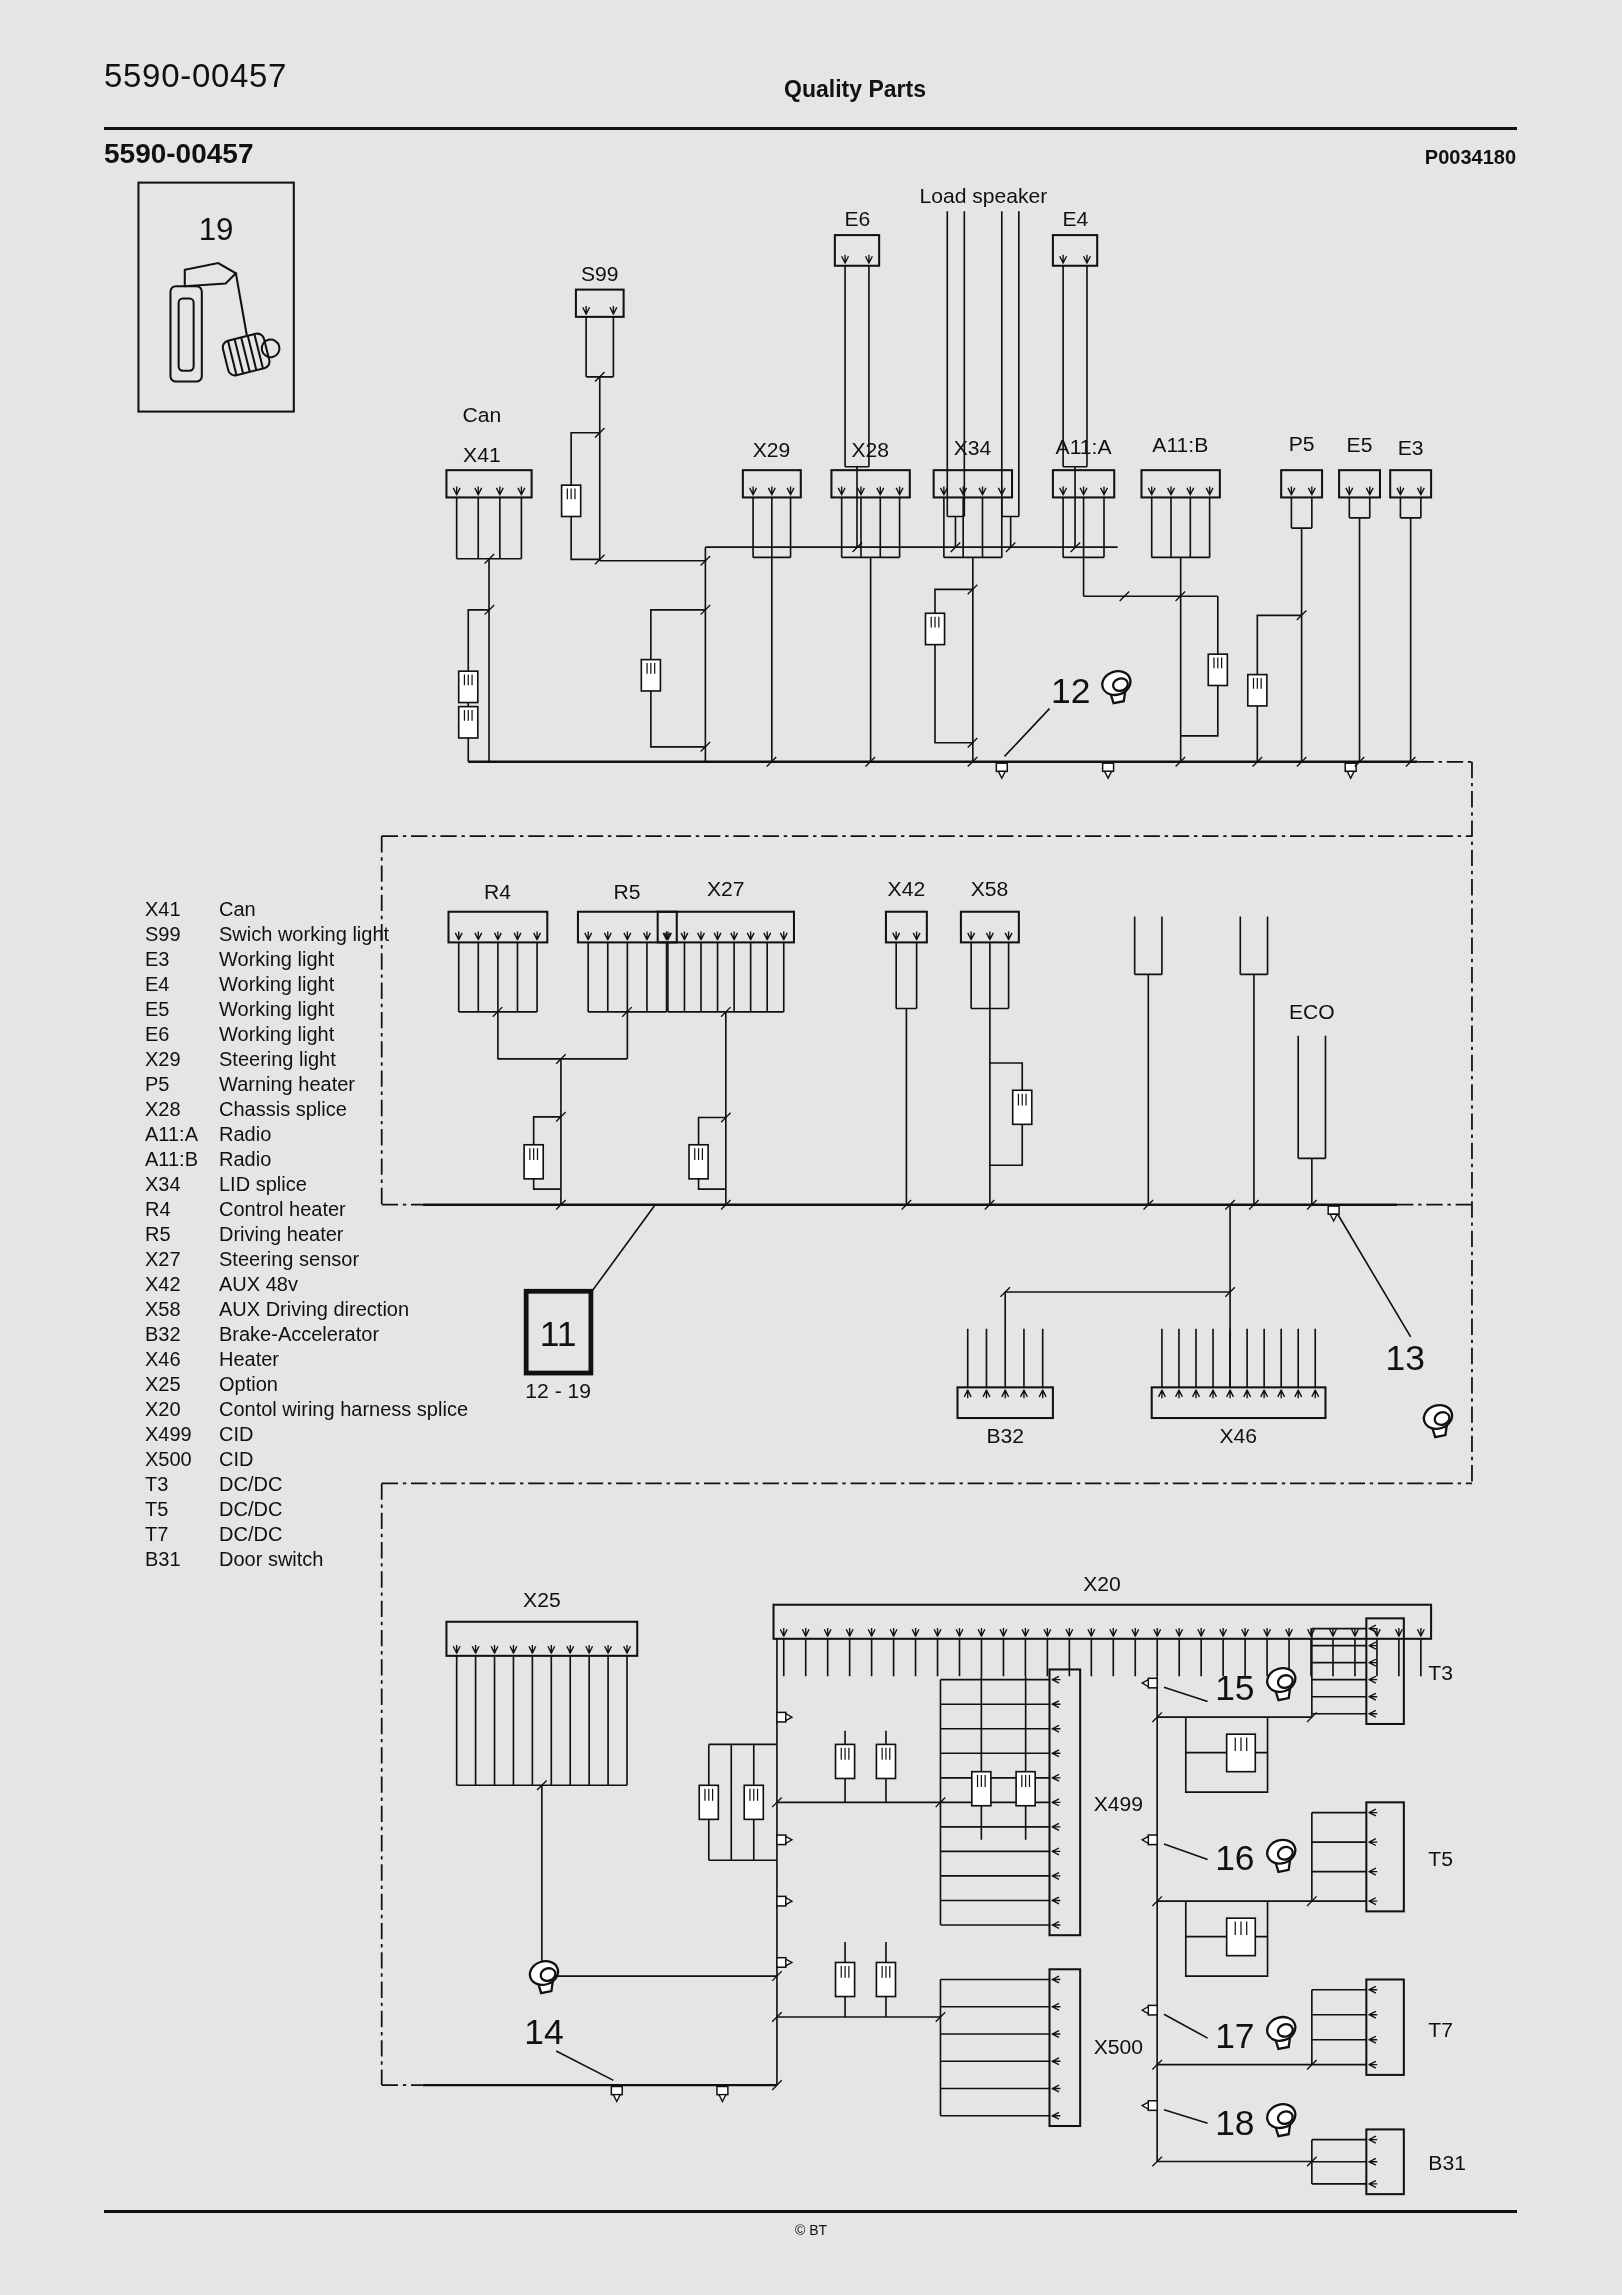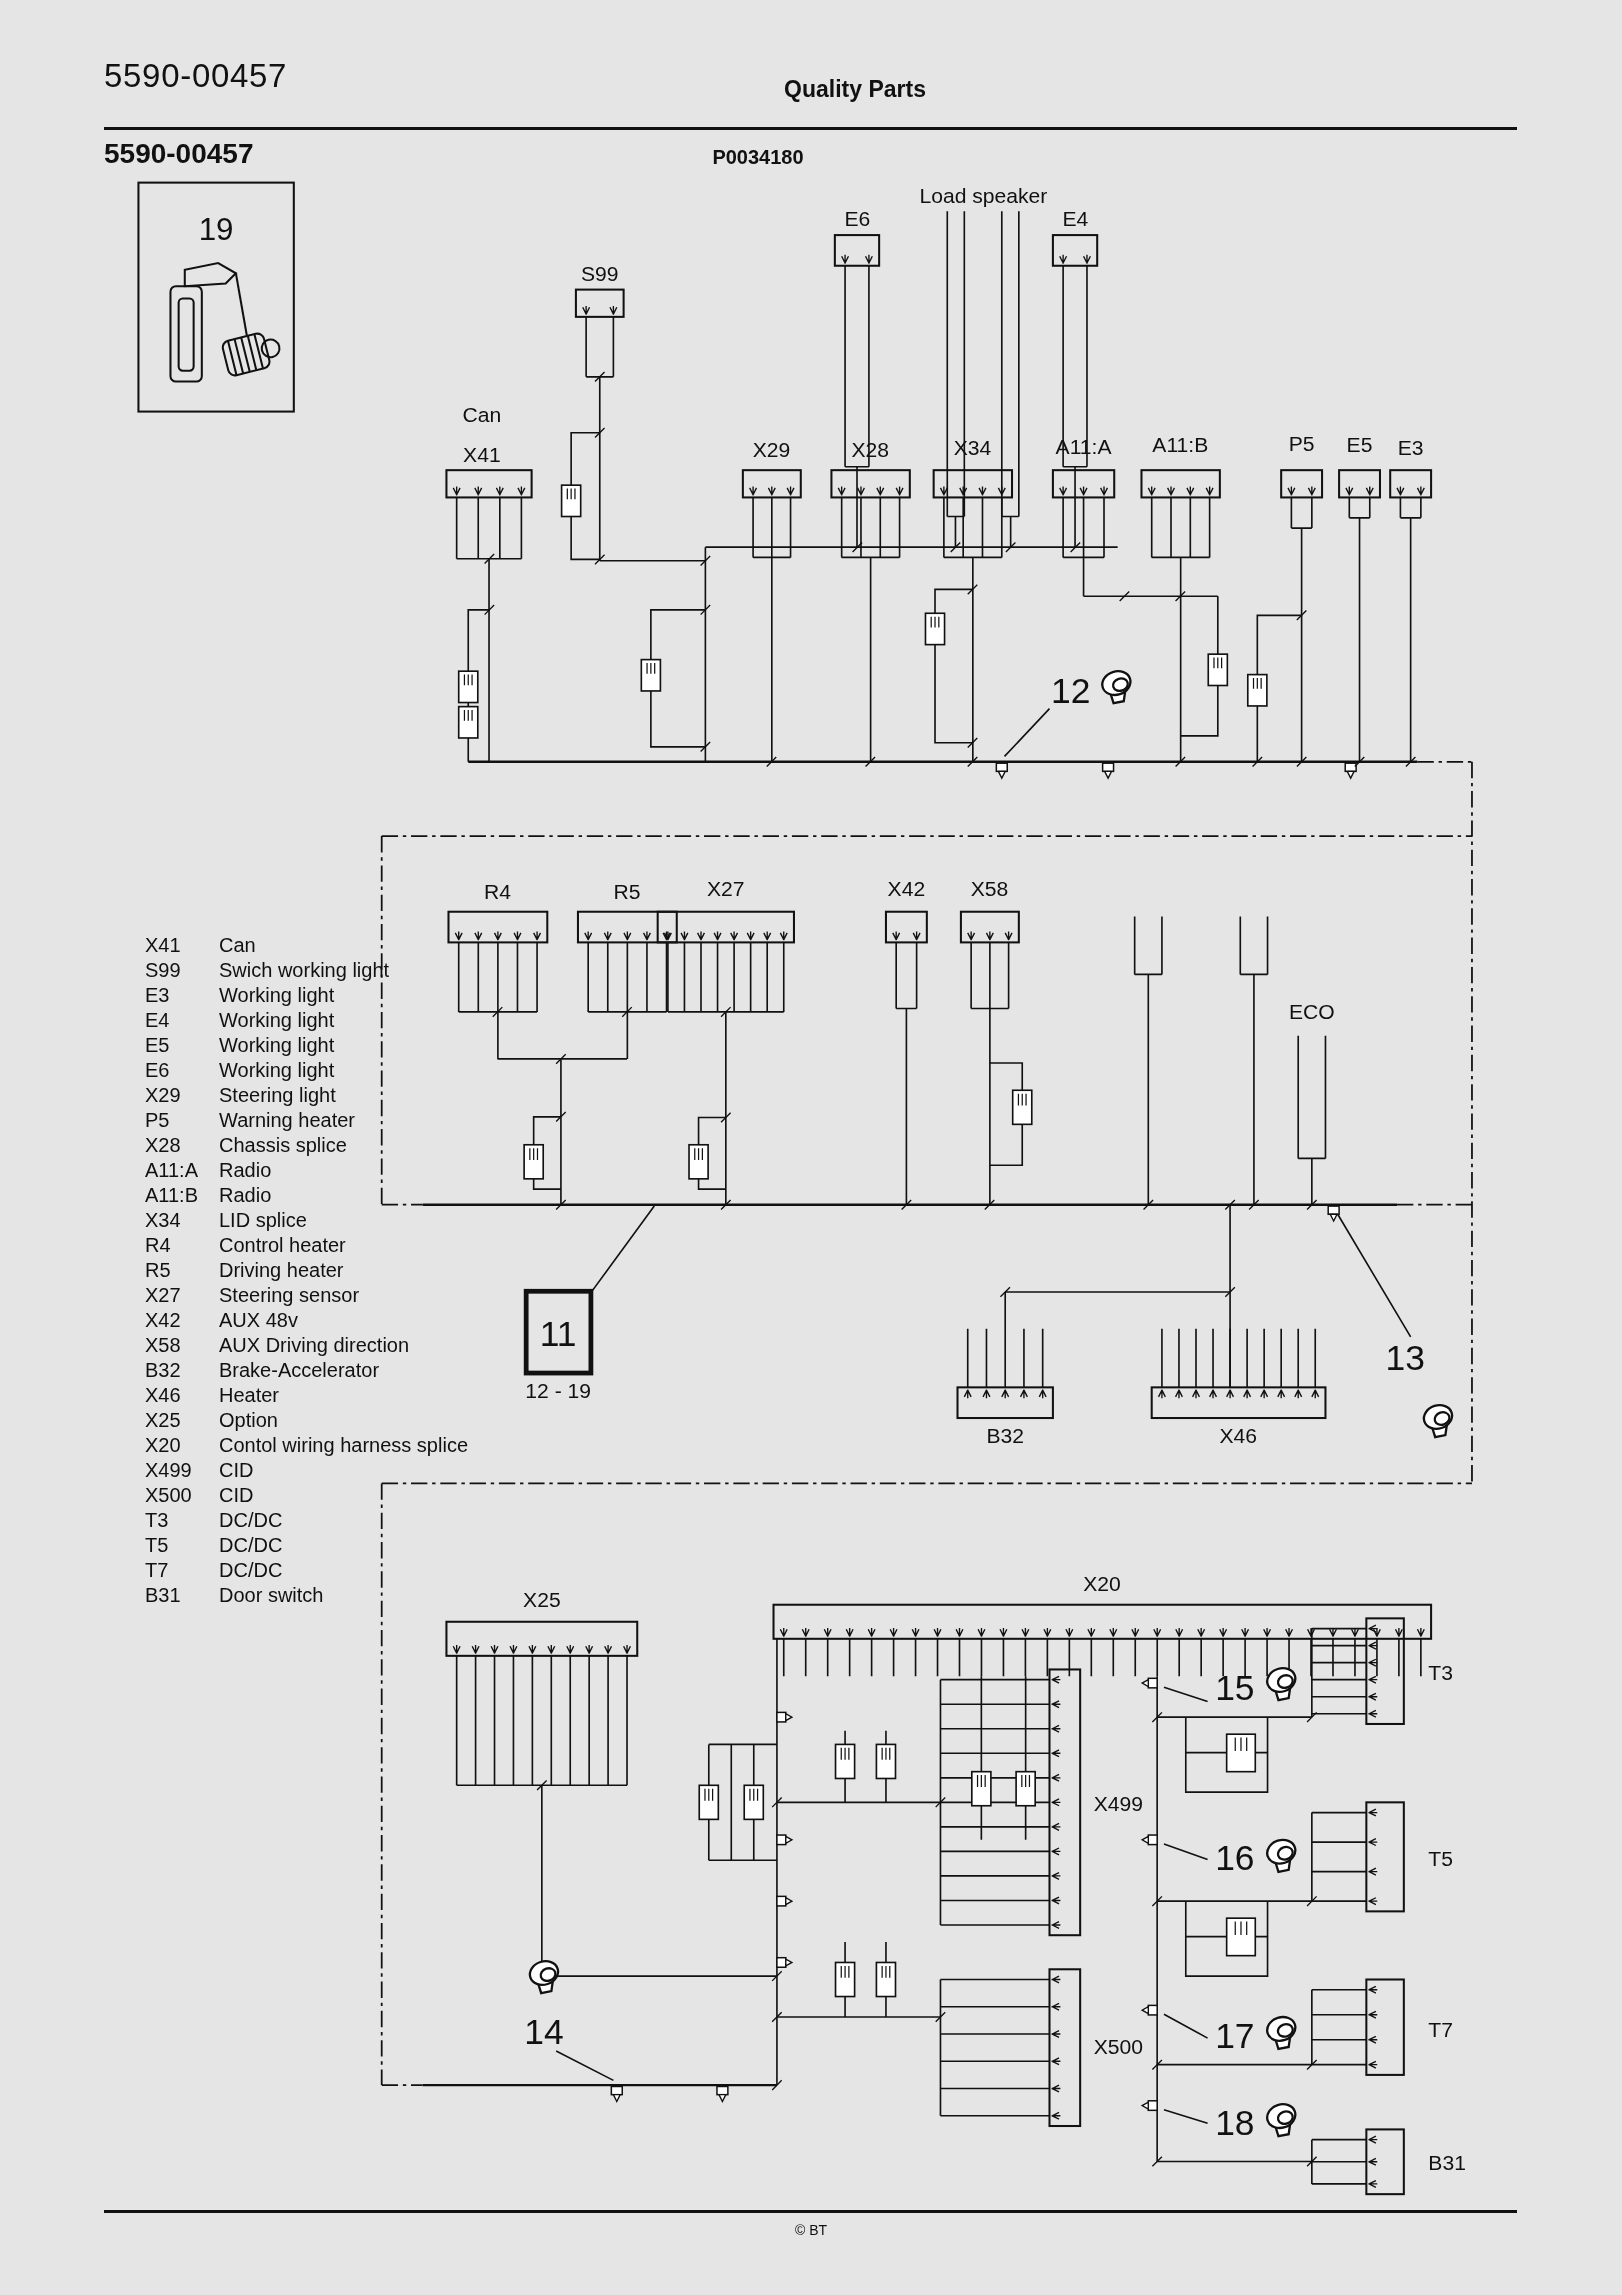--- a/index.html
+++ b/index.html
@@ -5,23 +5,23 @@
   html,body{margin:0;padding:0;background:#fff;}
   .page{position:relative;width:1622px;height:2295px;background:#e5e5e5;overflow:hidden;
         font-family:"Liberation Sans", sans-serif;color:#111;}
   .abs{position:absolute;}
   .hdr-title{left:104px;top:57px;font-size:33px;letter-spacing:0.7px;}
   .hdr-center{left:0;top:76px;width:1622px;text-align:center;font-size:23px;font-weight:bold;padding-left:44px;}
   .rule{left:104px;width:1413px;background:#111;}
   .rule-top{top:127px;height:3.4px;}
   .rule-bot{top:2210px;height:3.4px;}
   .doc-num{left:104px;top:138px;font-size:28px;font-weight:bold;}
-  .draw-num{left:0;top:146px;width:1516px;text-align:center;font-size:20px;font-weight:bold;}
+  .draw-num{left:0;top:146px;width:1516px;text-align:right;font-size:20px;font-weight:bold;}
   .footer{left:0;top:2222px;width:1622px;text-align:center;font-size:14px;}
-  #legend{left:145px;top:897px;width:354px;font-size:20px;line-height:25px;white-space:nowrap;margin-top:36px;}
+  #legend{left:145px;top:897px;width:354px;font-size:20px;line-height:25px;white-space:nowrap;}
   .lg-code{display:inline-block;width:74px;}
   svg text{font-family:"Liberation Sans", sans-serif;fill:#111;}
   .lbl{font-size:31px;}
   .num{font-size:52px;}
   .small{font-size:31px;}
 </style>
 </head>
 <body>
 
 <div class="page">

